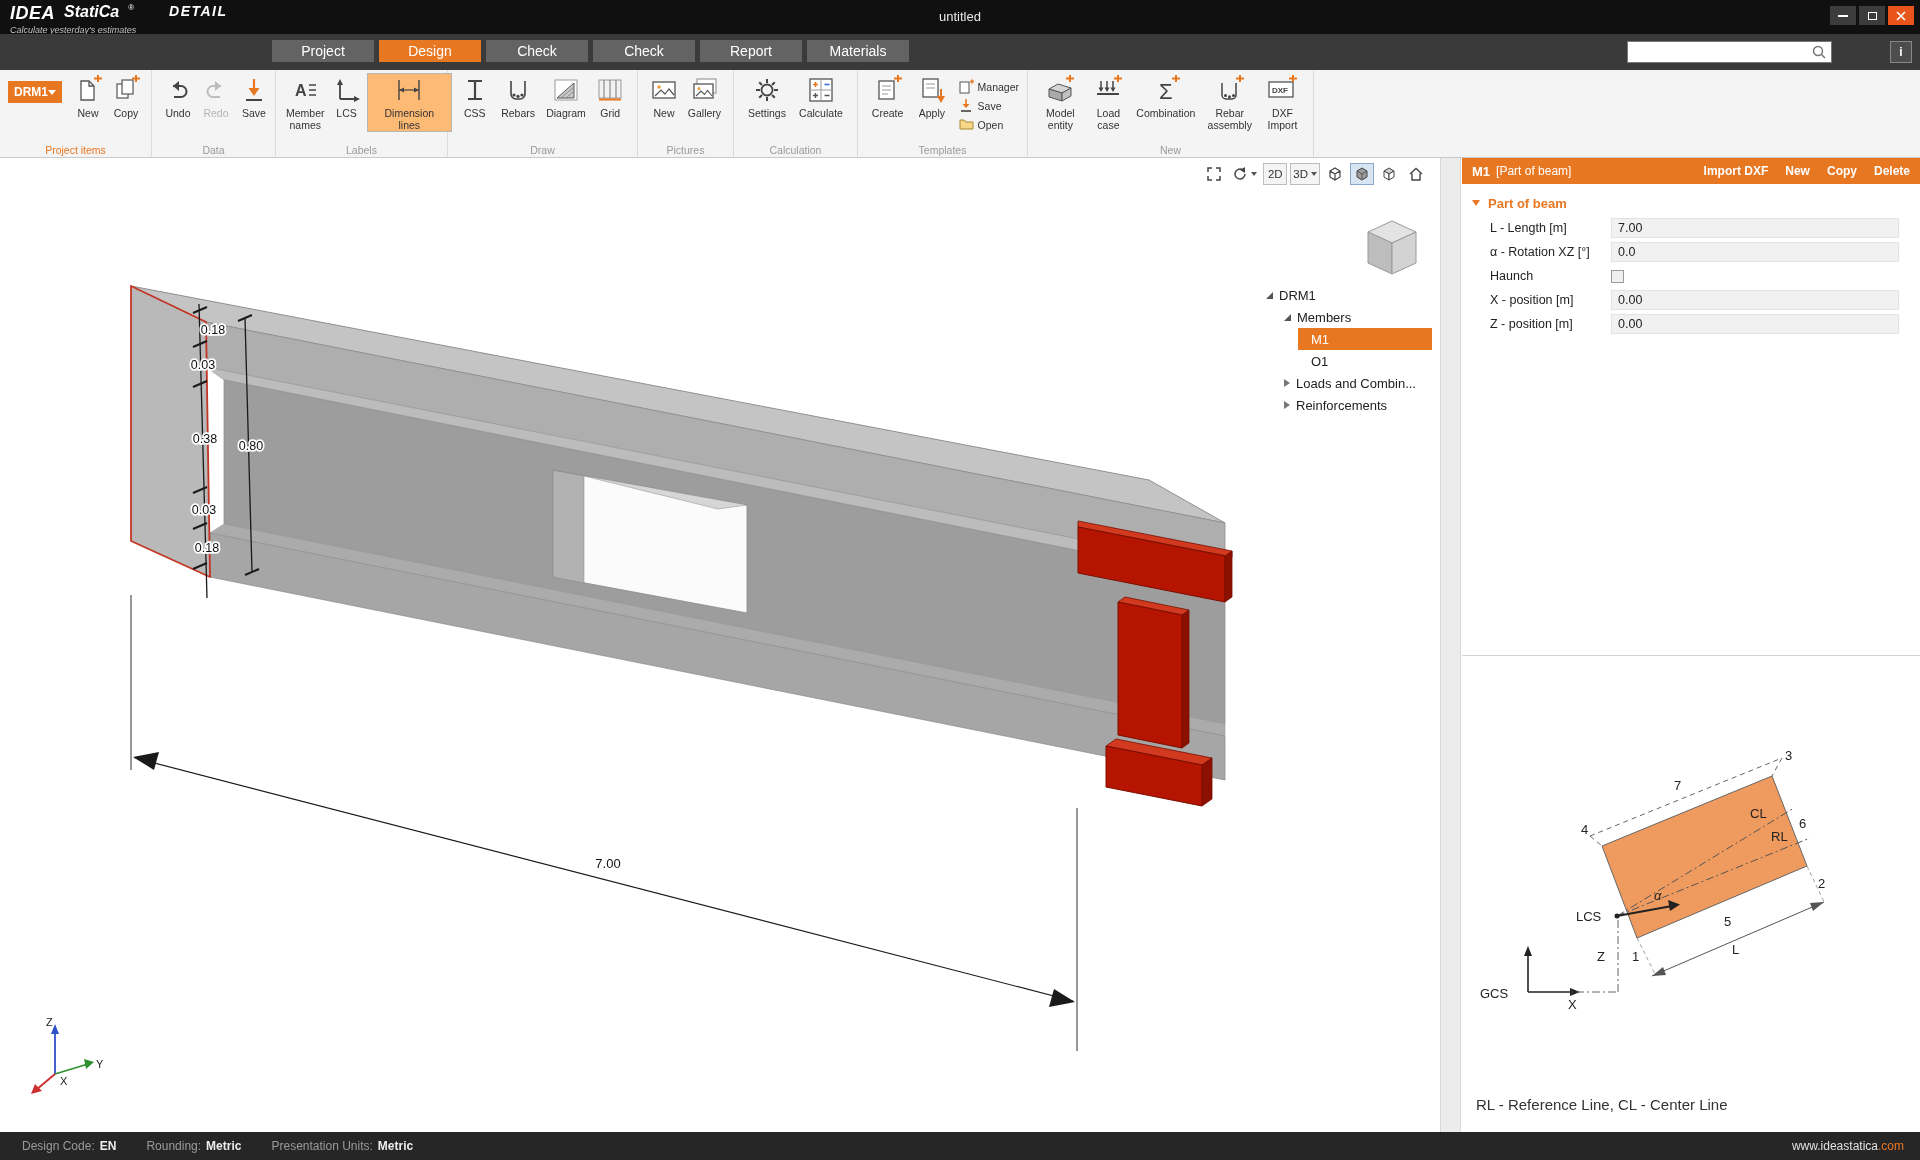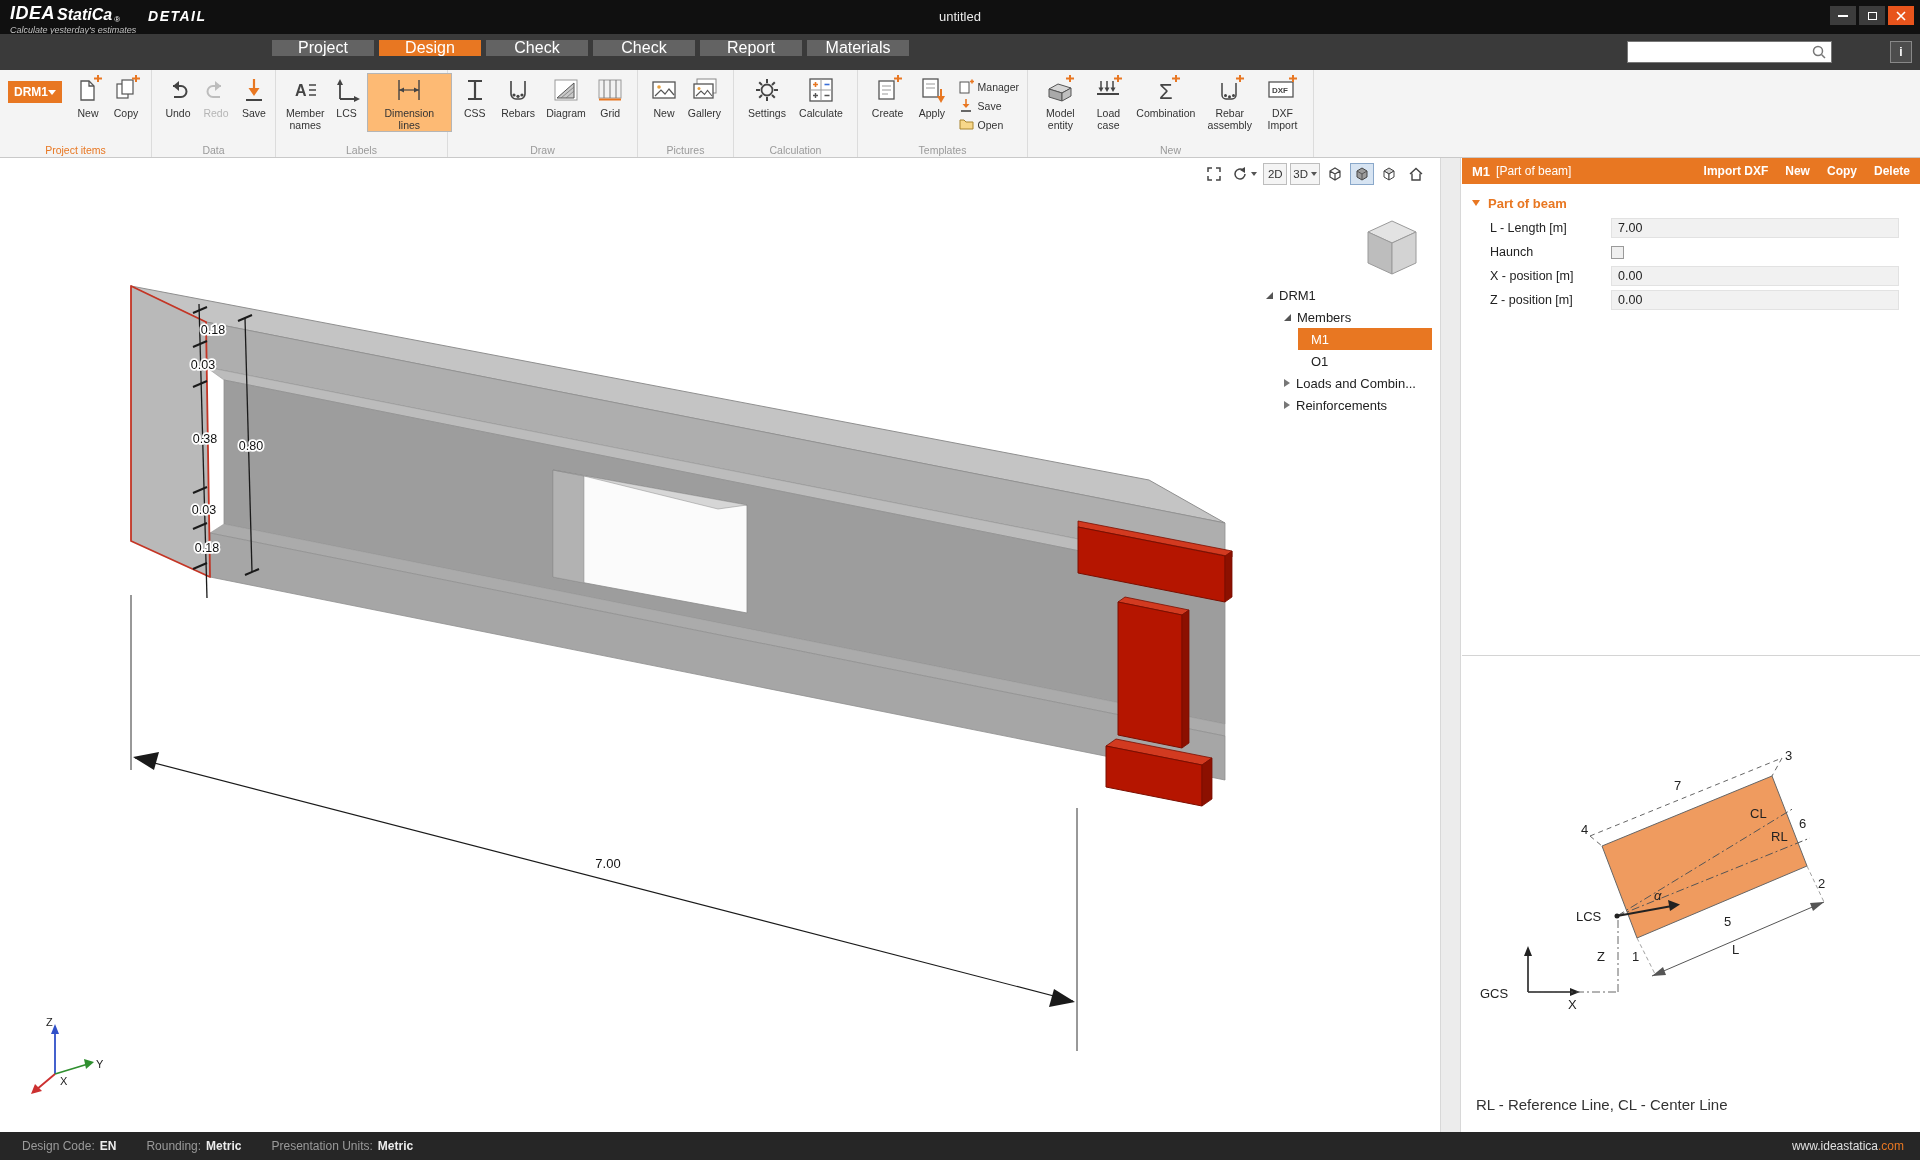--- a/index.html
+++ b/index.html
@@ -1,35 +1,35 @@
 <!DOCTYPE html>
 <html><head>
 <meta charset="utf-8">
 <style>
   html,body{margin:0;padding:0;background:#555;}
   .app{position:relative;width:1920px;height:1160px;background:#fff;font-family:"Liberation Sans",sans-serif;overflow:hidden;-webkit-user-select:none;user-select:none;}
   
   .titlebar{position:absolute;left:0;top:0;width:100%;height:34px;background:#101010;color:#fff;}
   .logo{position:absolute;left:10px;top:3px;display:flex;flex-direction:column;}
-  .logo-top{display:flex;align-items:flex-end;gap:2px;}
+  .logo-top{display:flex;align-items:flex-start;gap:9px;}
   .l-idea{font-style:italic;font-weight:bold;font-size:18px;letter-spacing:.5px;}
   .l-statica{font-style:italic;font-weight:bold;font-size:16px;}
   .l-reg{font-size:8px;vertical-align:super;}
   .l-app{margin-left:26px;font-weight:bold;font-size:14px;letter-spacing:1.5px;font-style:italic;}
   .tagline{font-size:9px;font-style:italic;color:#c2c2c2;margin-top:1px;}
   .doc-title{position:absolute;left:50%;transform:translateX(-50%);top:9px;font-size:13px;color:#eaeaea;}
   .winbtns{position:absolute;right:6px;top:6px;display:flex;gap:3px;}
   .wb{width:26px;height:19px;background:#3c3c3c;display:flex;align-items:center;justify-content:center;}
   .wb.close{background:#e8541c;}
   .wb-min{width:10px;height:2px;background:#fff;}
   .wb-max{width:9px;height:8px;border:1.5px solid #fff;box-sizing:border-box;}
   
   .tabrow{position:absolute;left:0;top:34px;width:100%;height:36px;background:#3a3a3a;}
   .tabs{position:absolute;left:272px;top:6px;display:flex;gap:5px;}
-  .tab{width:102px;height:16px;background:#636363;color:#fff;font-size:16px;display:flex;align-items:center;justify-content:center;}
+  .tab{width:102px;height:22px;background:#636363;color:#fff;font-size:14px;display:flex;align-items:center;justify-content:center;}
   .tab.active{background:#e87722;}
   .searchbox{position:absolute;right:88px;top:7px;width:205px;height:22px;background:#fff;display:flex;align-items:center;box-sizing:border-box;border:1px solid #777;}
   .searchbox input{flex:1;border:none;outline:none;font-size:12px;padding:0 6px;font-family:"Liberation Sans",sans-serif;}
   .infobtn{position:absolute;right:8px;top:7px;width:22px;height:22px;background:#4d4d4d;color:#fff;display:flex;align-items:center;justify-content:center;font-size:12px;font-weight:bold;border:1px solid #888;box-sizing:border-box;}
   
   .ribbon{position:absolute;left:0;top:70px;width:100%;height:88px;background:#f4f4f4;border-bottom:1px solid #c9c9c9;display:flex;box-sizing:border-box;}
   .rgroup{position:relative;border-right:1px solid #dcdcdc;padding:3px 8px 16px 8px;display:flex;gap:2px;box-sizing:border-box;align-items:flex-start;}
   .glabel{position:absolute;bottom:1px;left:0;right:0;text-align:center;font-size:10.5px;color:#9a9a9a;}
   .glabel.orange{color:#e87722;}
   .rbtn{display:flex;flex-direction:column;align-items:center;cursor:default;padding:1px 2px;}
@@ -603,20 +603,26 @@
       </div>
 
 
       <div class="prow">
         <div class="plabel">L - Length [m]</div>
         <div class="vbox">
             <span>7.00</span>
           </div>
       </div>
 
+      <div class="prow">
+        <div class="plabel">α - Rotation XZ [°]</div>
+        <div class="vbox">
+            <span>0.0</span>
+          </div>
+      </div>
 
 
       <div class="prow">
         <div class="plabel">Haunch</div>
         <div class="pcheck"></div>
       </div>
 
 
       <div class="prow">
         <div class="plabel">X - position [m]</div>

